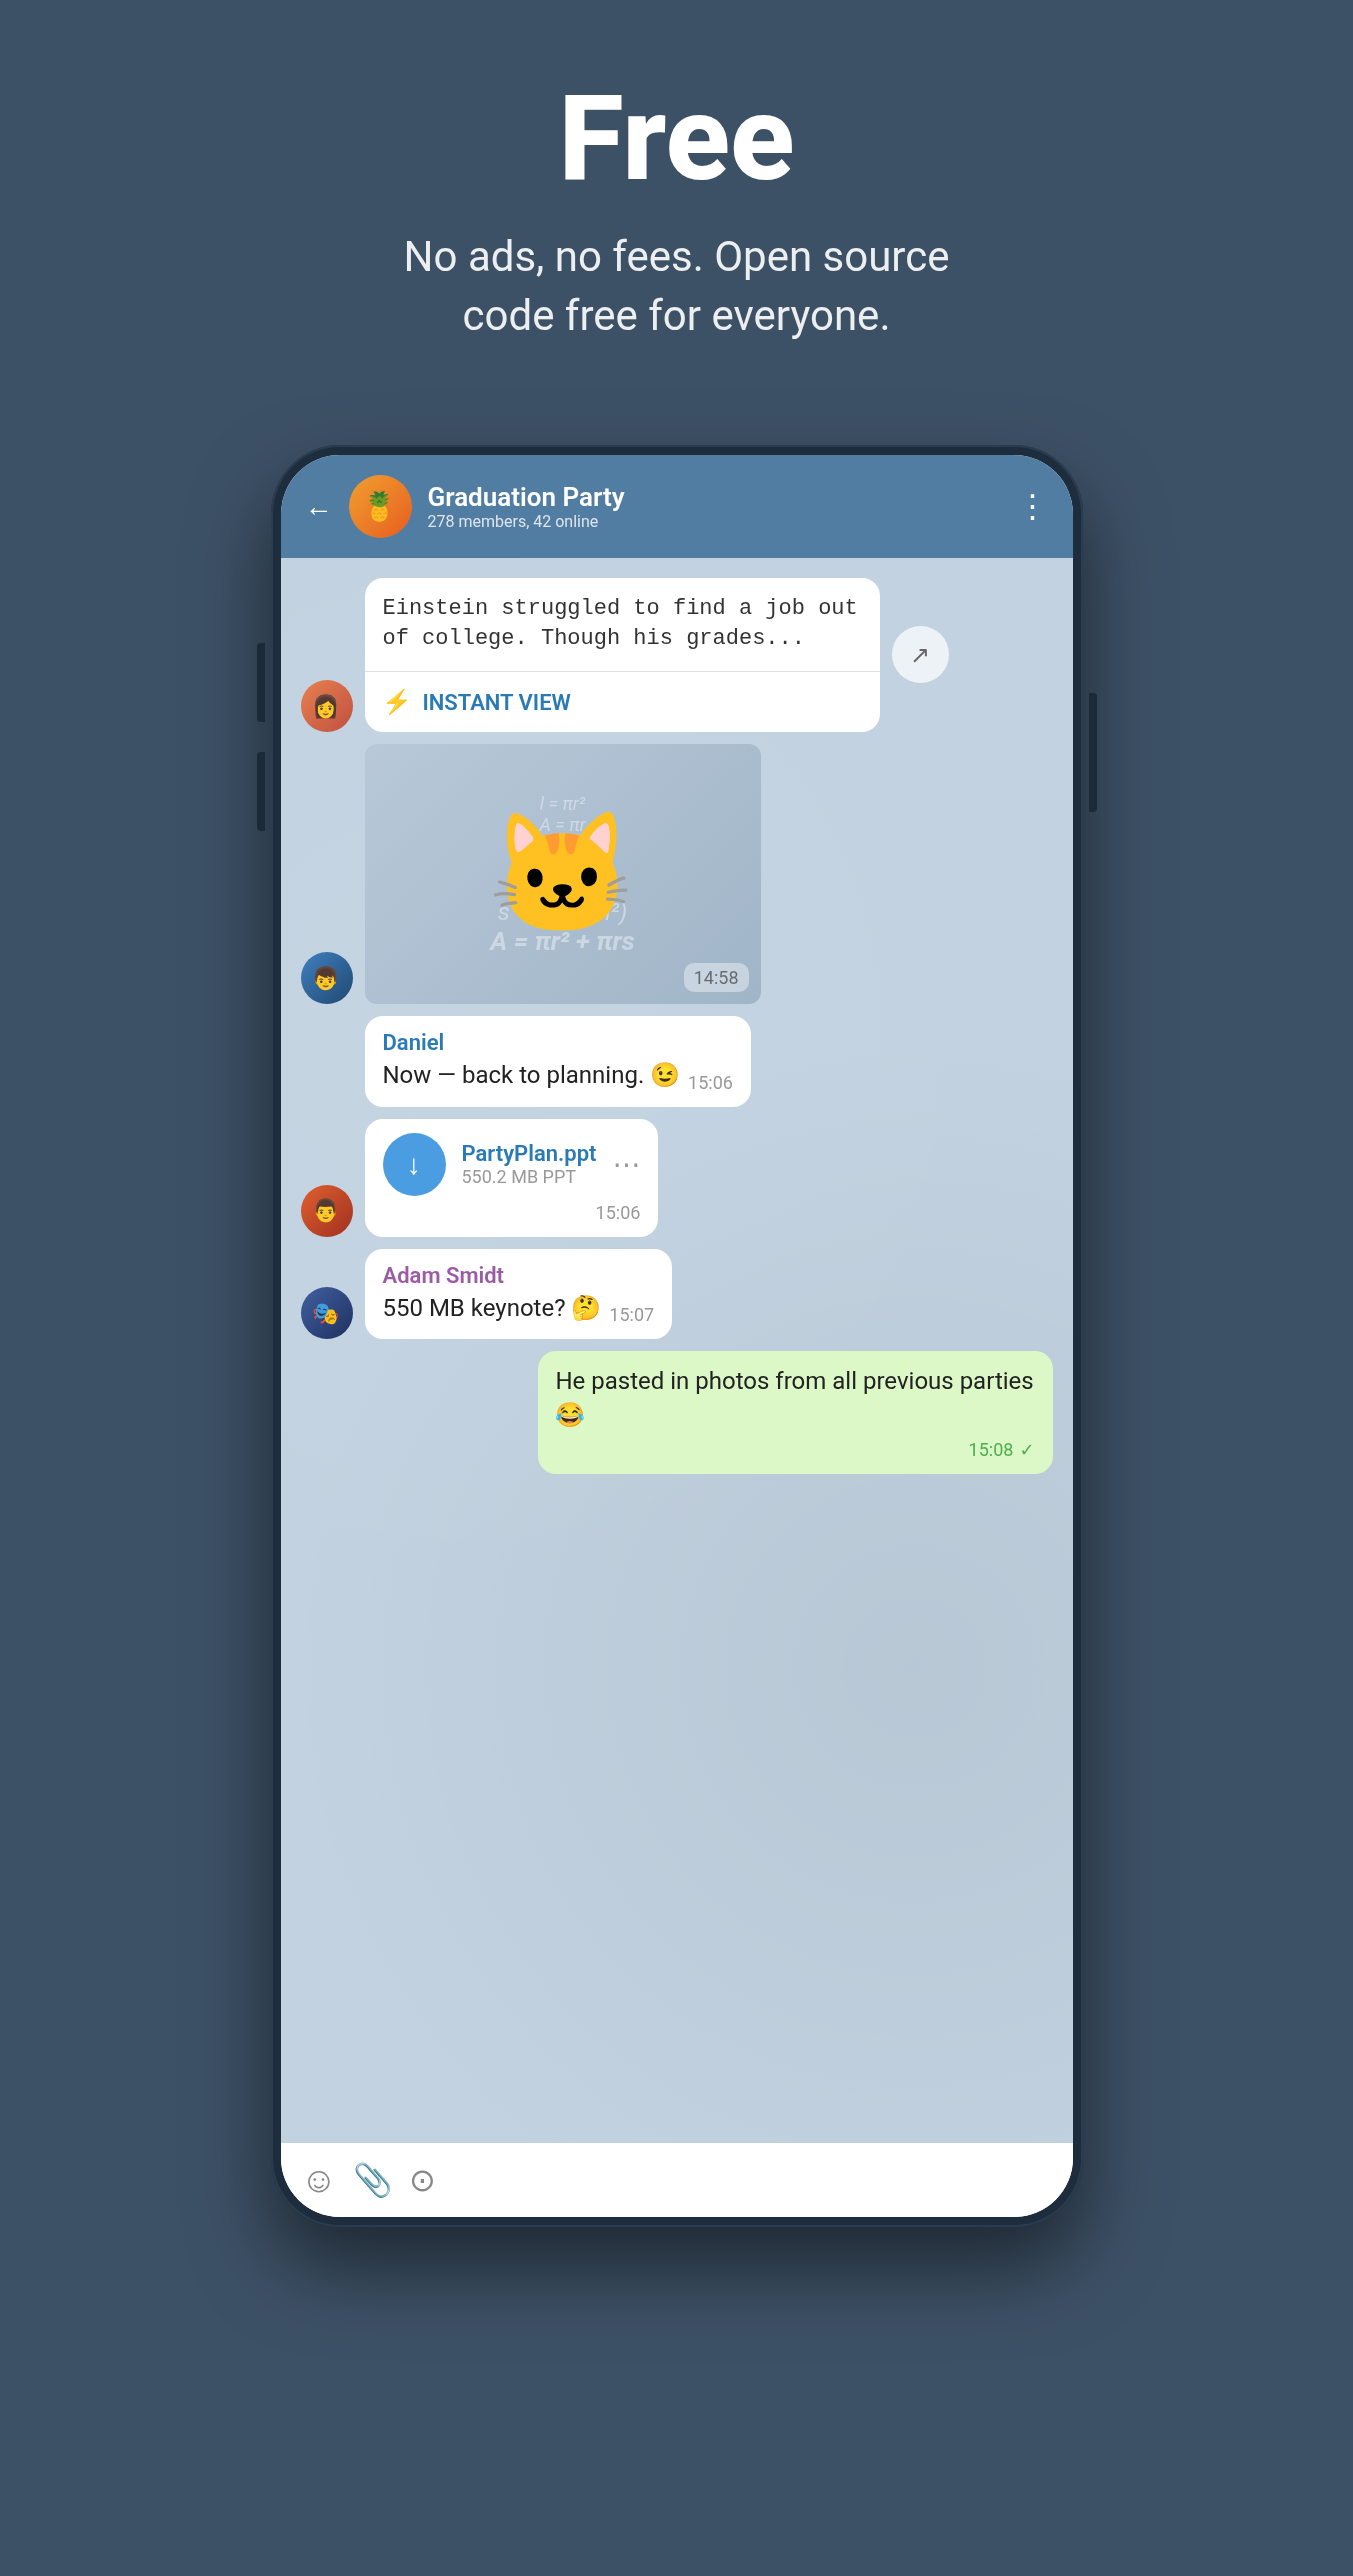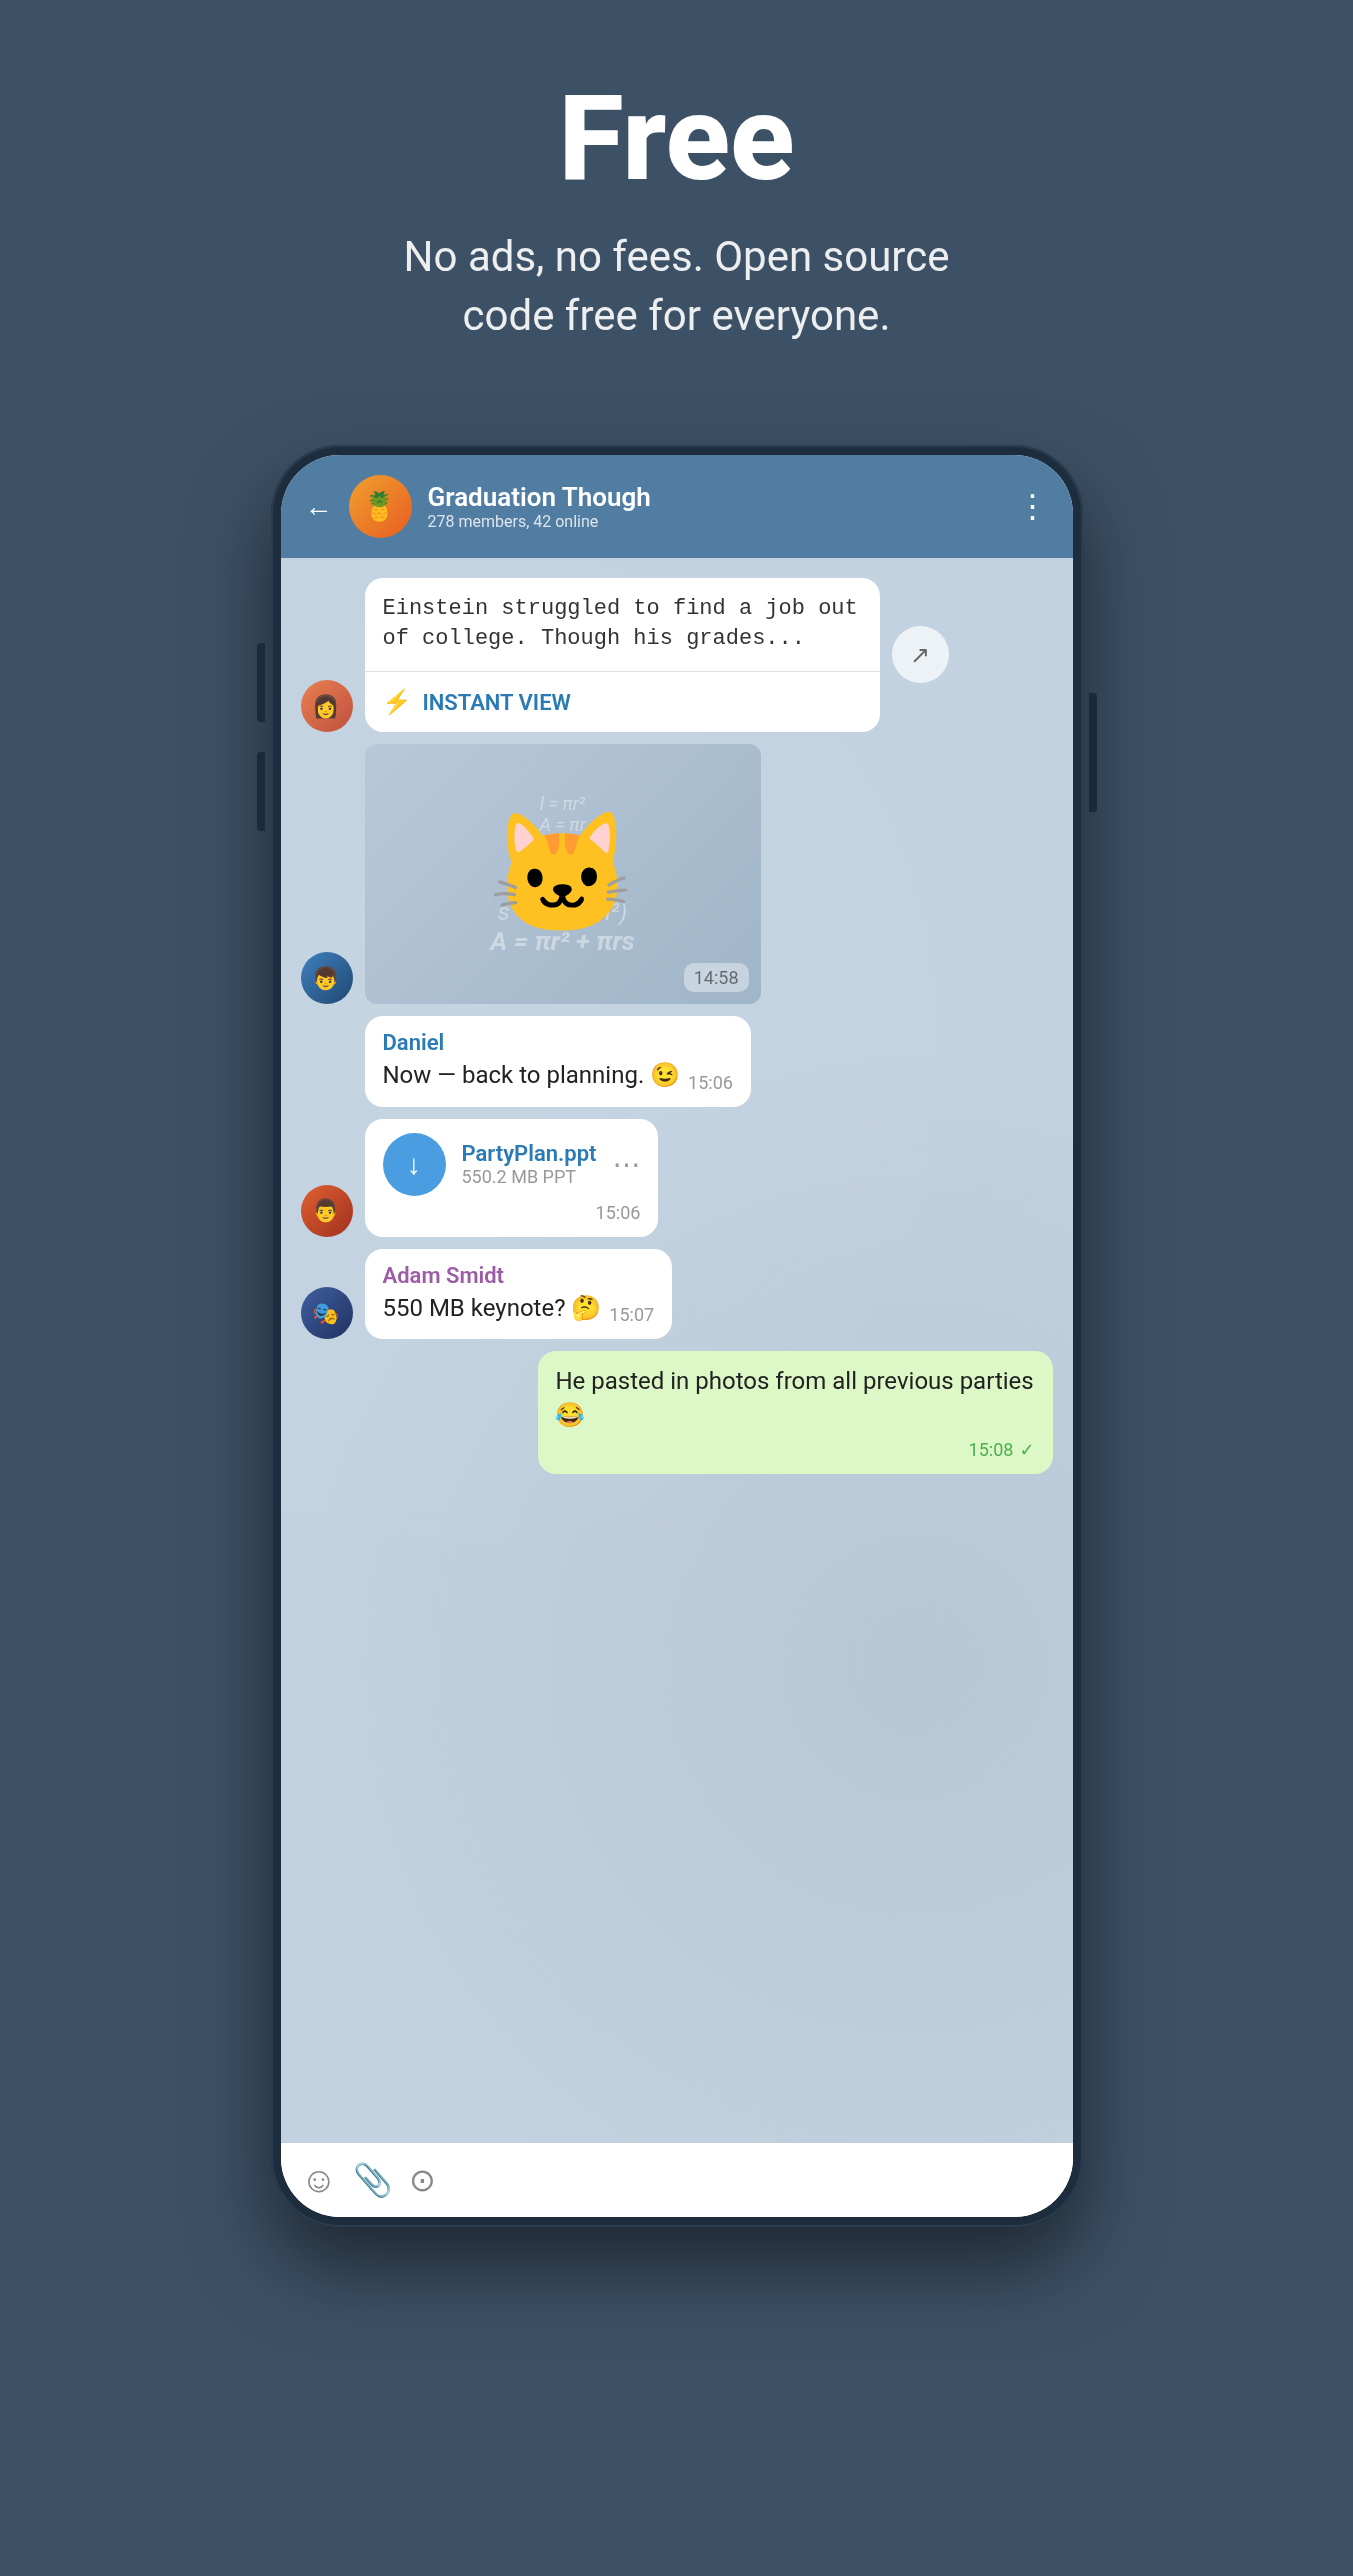--- a/index.html
+++ b/index.html
@@ -413,21 +413,21 @@
     <div class="phone-button-left"></div>
     <div class="phone-button-left2"></div>
     <div class="phone-button-right"></div>
 
     <div class="phone-inner">
 
       <div class="chat-header">
         <span class="back-arrow">←</span>
         <div class="avatar-circle graduation">🍍</div>
         <div class="chat-info">
-          <div class="chat-name">Graduation Though</div>
+          <div class="chat-name">Graduation Party</div>
           <div class="chat-members">278 members, 42 online</div>
         </div>
         <span class="more-btn">⋮</span>
       </div>
 
       <div class="chat-area">
 
         <div class="msg-row incoming">
           <div class="msg-avatar av-girl">👩</div>
           <div style="display:flex;align-items:flex-end;gap:12px;">

